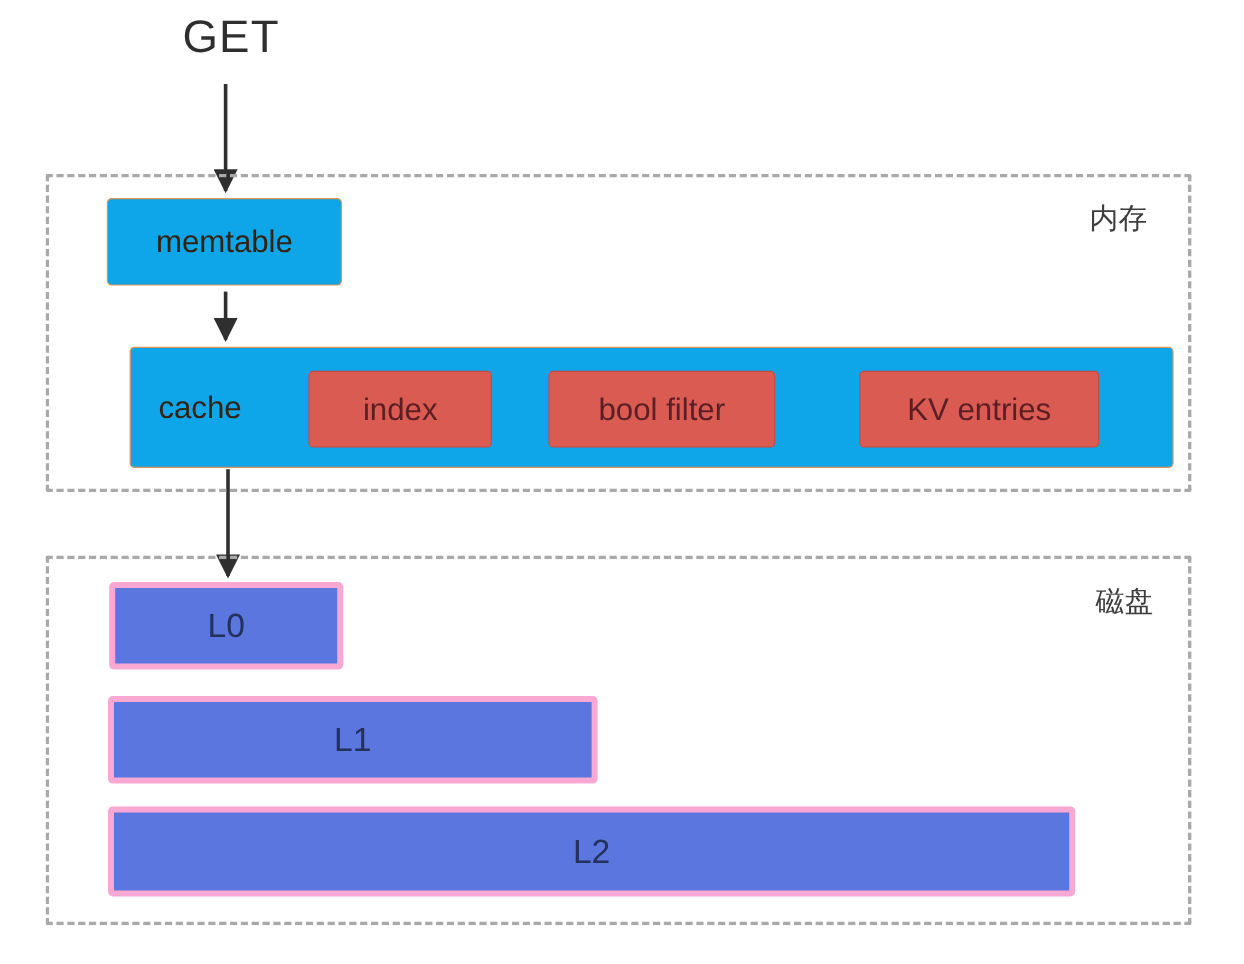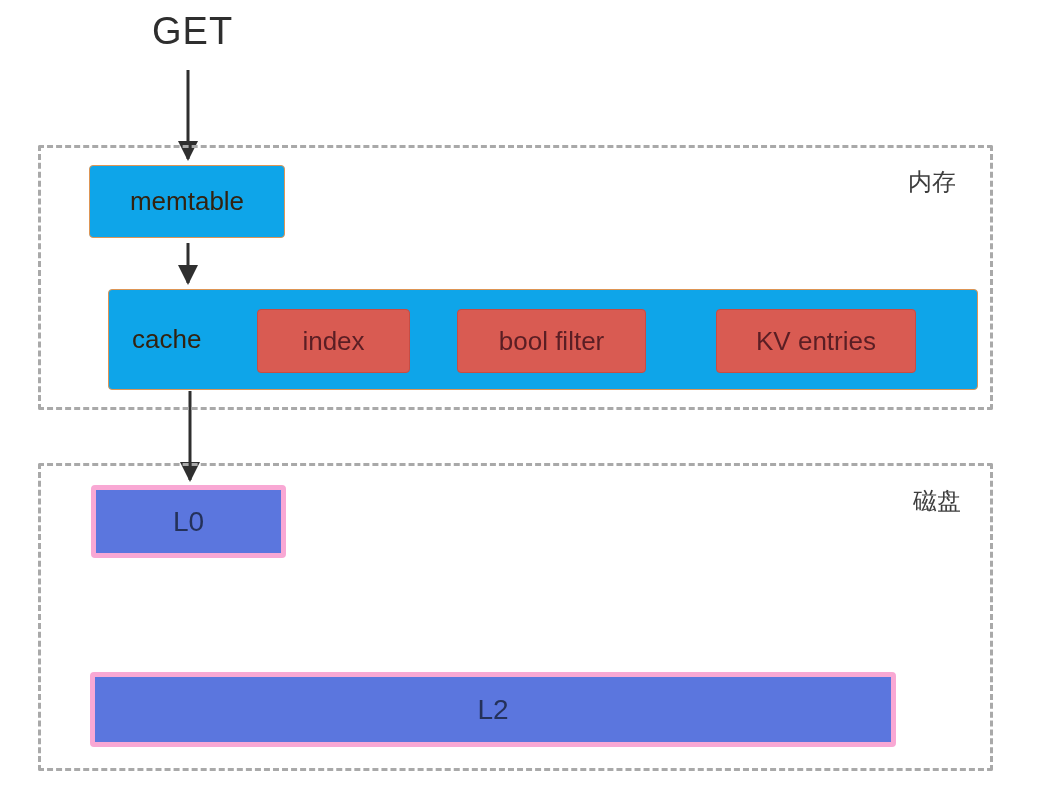--- a/index.html
+++ b/index.html
@@ -131,15 +131,16 @@
     <div class="box box-red cache-item cache-item-0">index</div>
     <div class="box box-red cache-item cache-item-1">bool filter</div>
     <div class="box box-red cache-item cache-item-2">KV entries</div>
   </div>
 
   <div class="region region-disk">
     <div class="region-label">磁盘</div>
   </div>
 
   <div class="box box-blue level-0">L0</div>
+  <div class="box box-blue level-1">L1</div>
   <div class="box box-blue level-2">L2</div>
 
 </div>
 
 </body></html>

